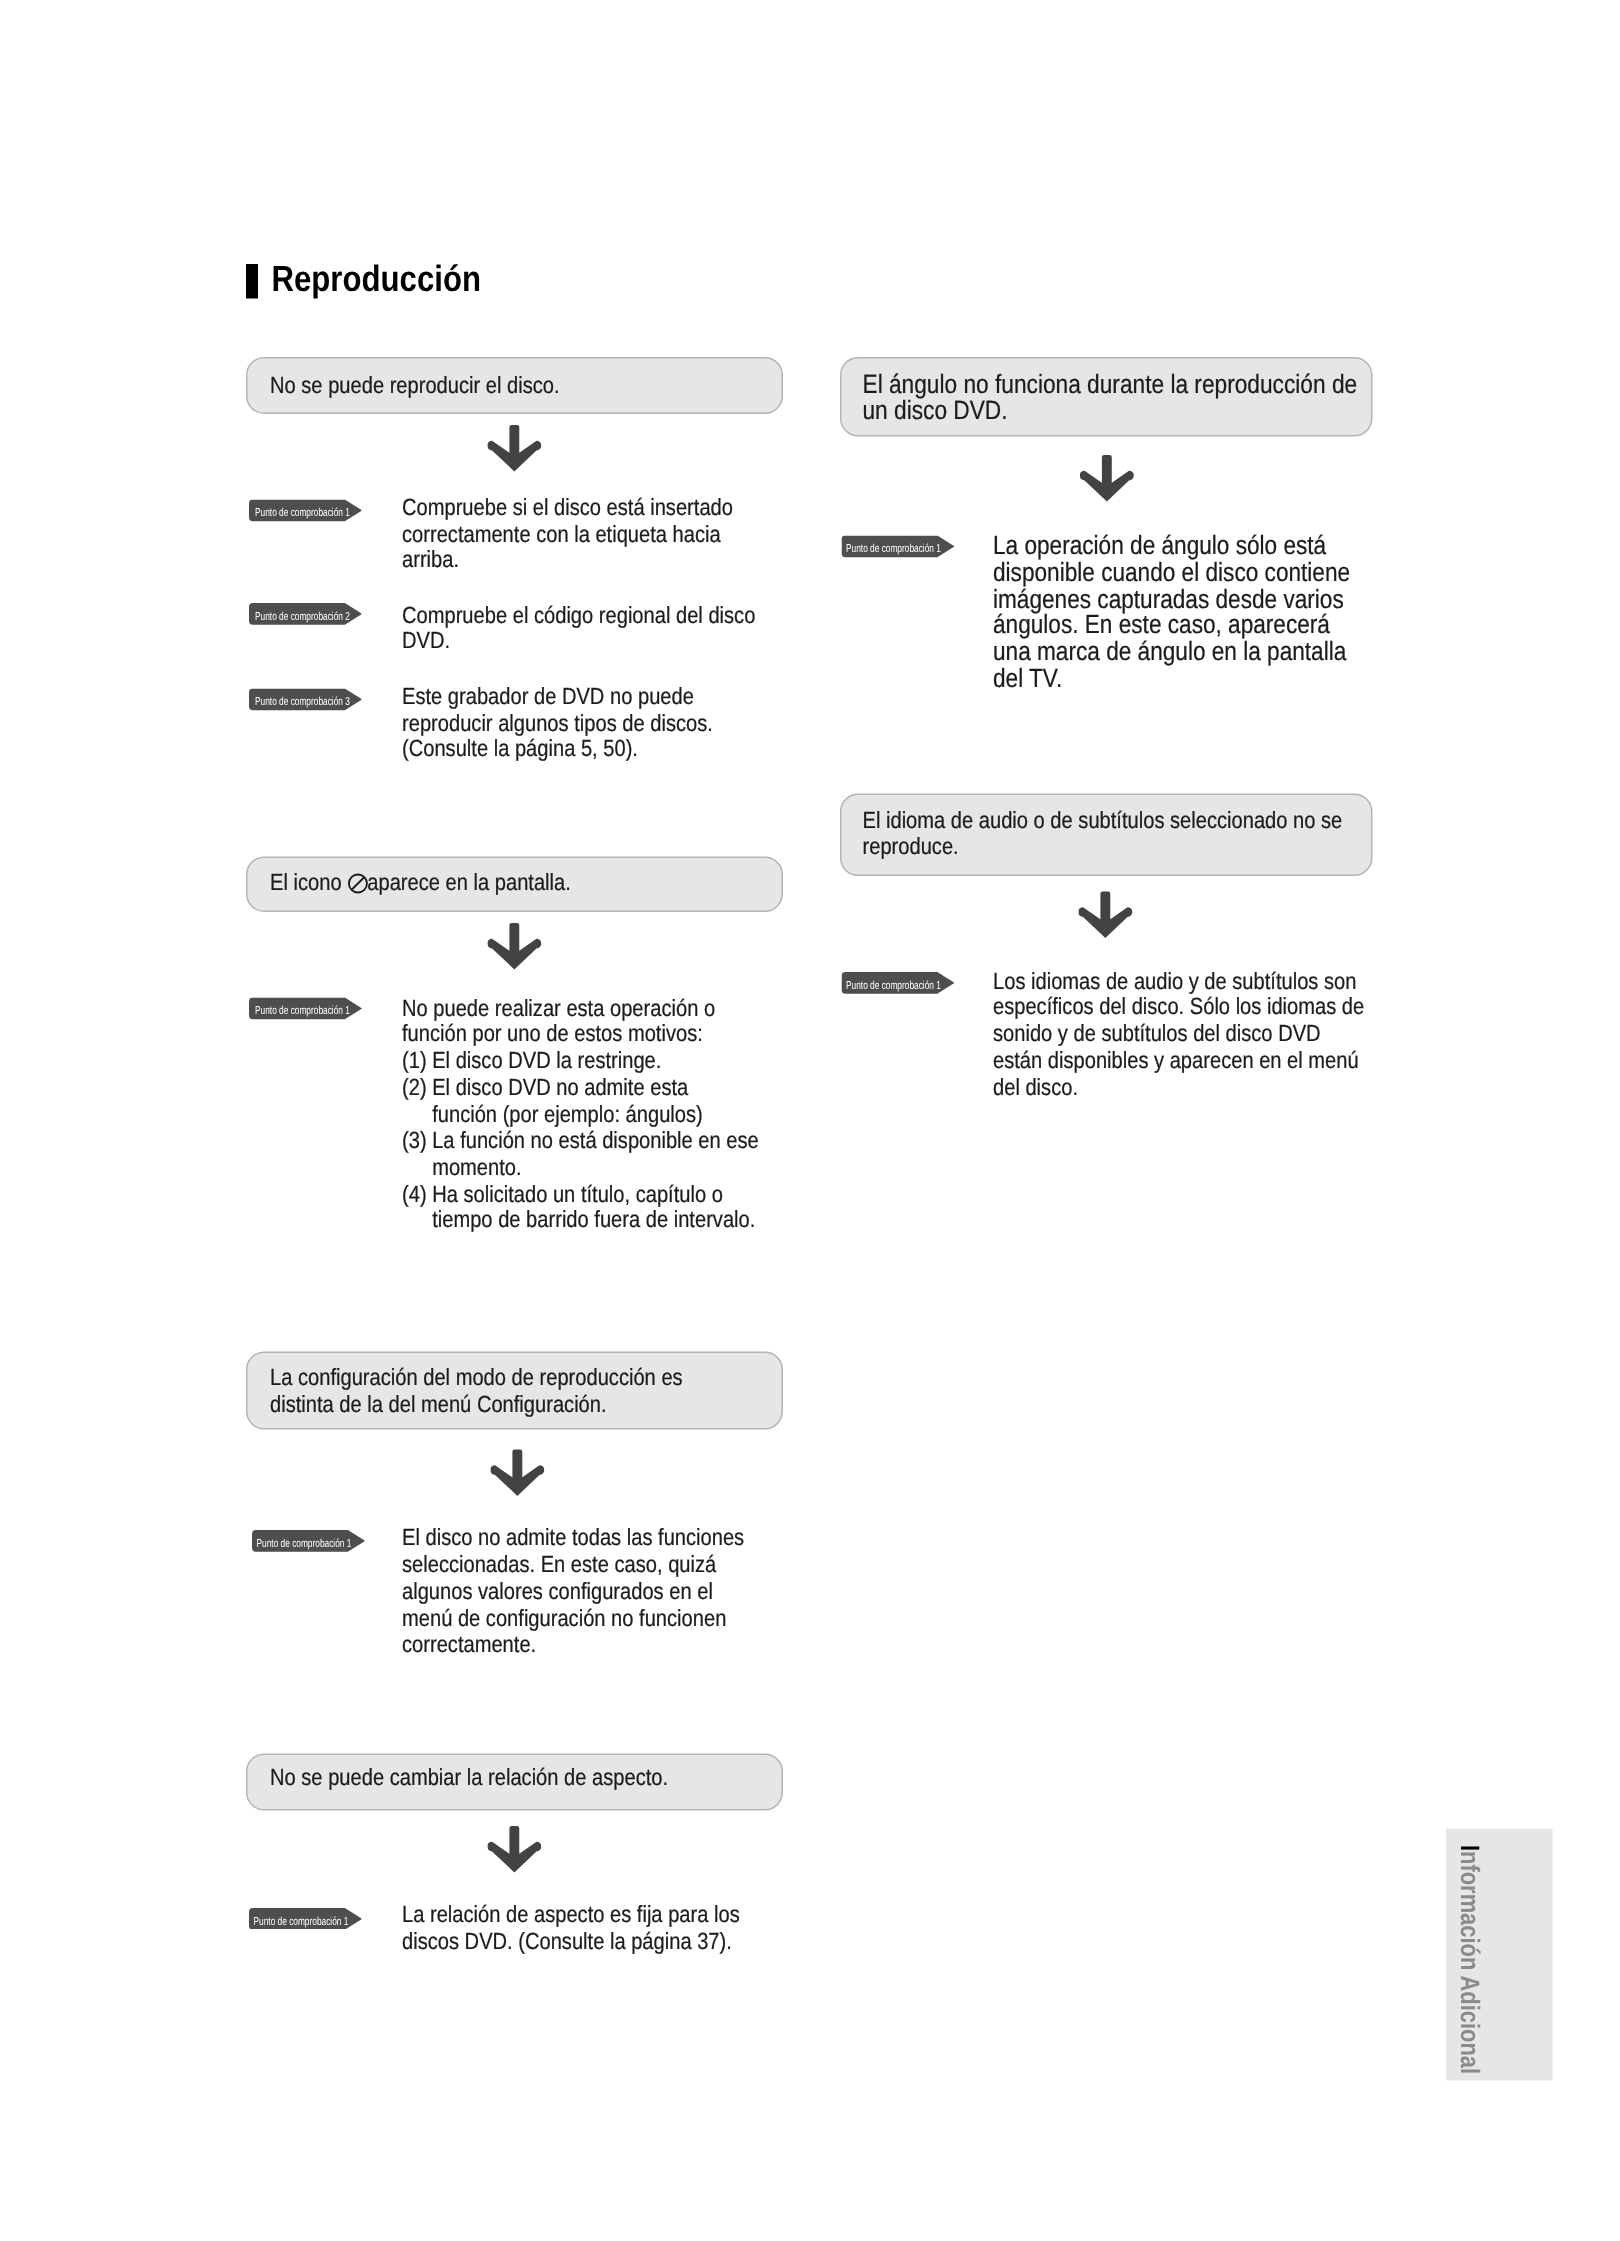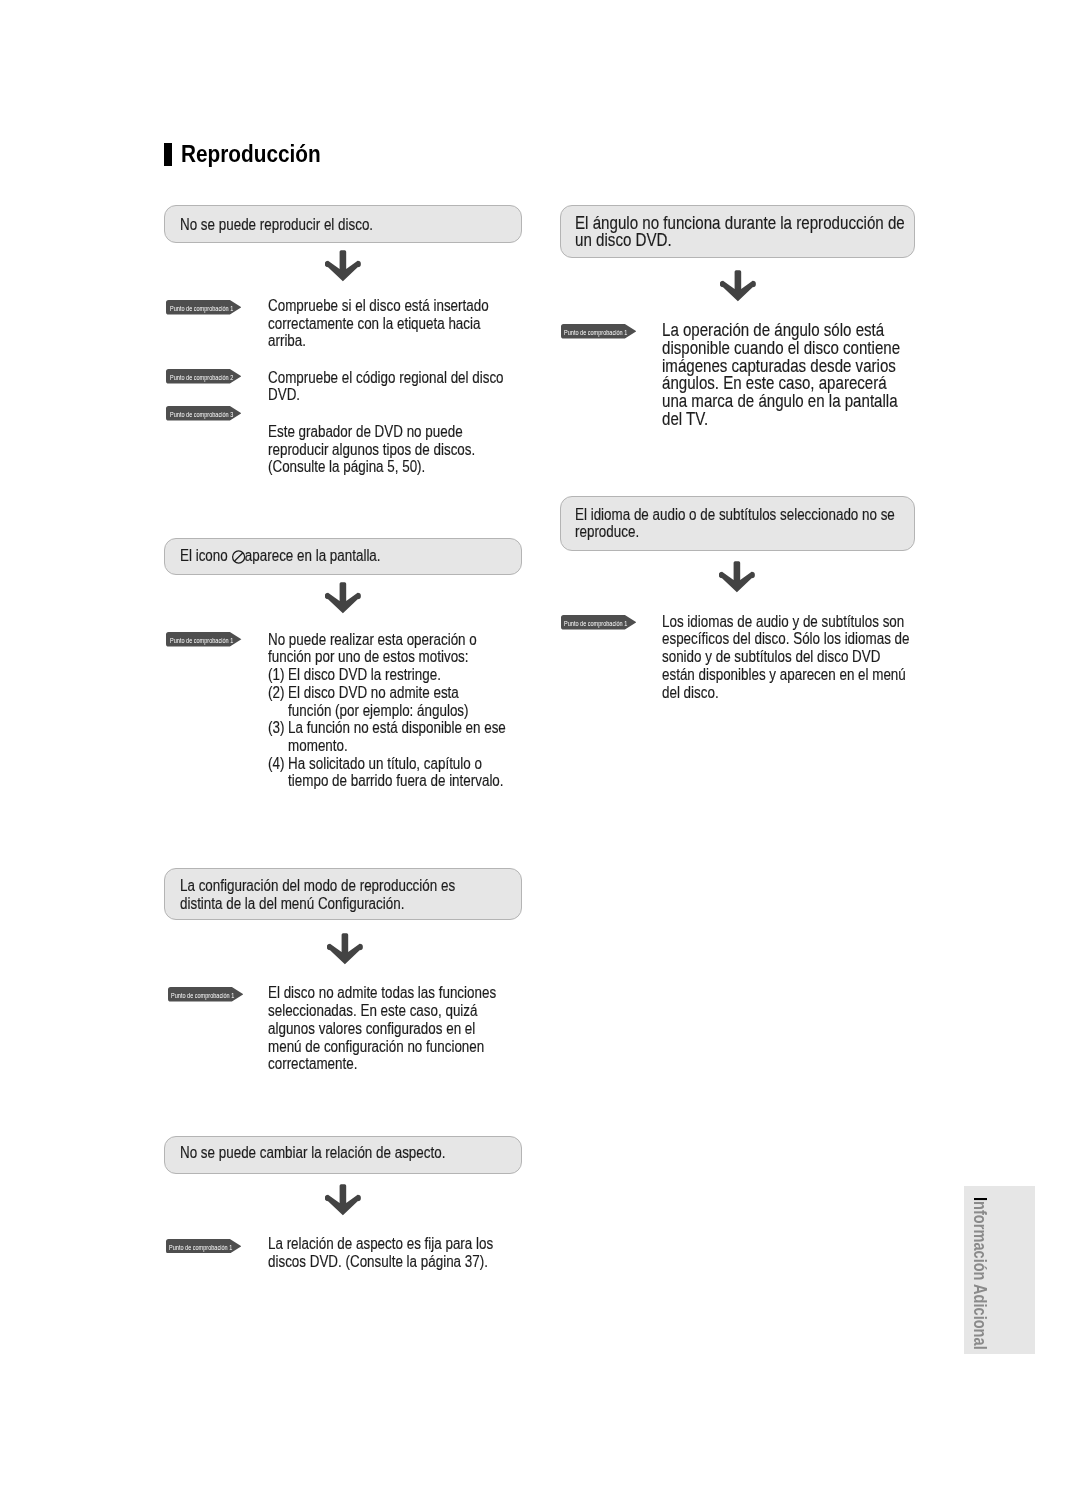--- a/index.html
+++ b/index.html
@@ -6,21 +6,21 @@
   .qtext, .para, .heading .htext, .tag .tlabel, .sidetab .vlabel, .footer {
     will-change: opacity;
   }
   .qtext, .para { -webkit-text-stroke: 0.16px #1c1c1c; }
   html, body {
     margin: 0; padding: 0;
     width: 1080px; height: 1494px;
     background: #ffffff;
     font-family: "Liberation Sans", sans-serif;
   }
-  .page { position: relative; width: 1080px; height: 1354px; overflow: hidden; background:#fff;
+  .page { position: relative; width: 1080px; height: 1354px; overflow: hidden; background:#fff;margin-top:33px;
           -webkit-font-smoothing: antialiased; }
 
   
   .heading { position: absolute; left: 164px; top: 143px; height: 23px; }
   .heading .bar { position: absolute; left: 0; top: 0; width: 8px; height: 23px; background: #000; }
   .heading .htext { position: absolute; left: 17px; top: -1px;
                     font-size: 24.3px; font-weight: bold; color: #000; line-height: 24px;
                     white-space: nowrap;
                     transform: scaleX(0.855); transform-origin: 0 50%; }
 
@@ -107,21 +107,21 @@
   <div class="para" style="left:268px;top:297px;"><span>Compruebe si el disco está insertado</span><br><span>correctamente con la etiqueta hacia</span><br><span>arriba.</span></div>
 
   <div class="tag" style="left:166px;top:369.4px;">
       <svg width="75.4" height="14.5" viewBox="0 0 75.4 14.5">
         <path d="M2.6 0 H63.900000000000006 L75.4 7.25 L63.900000000000006 14.5 H2.6 A2.6 2.6 0 0 1 0 11.9 V2.6 A2.6 2.6 0 0 1 2.6 0 Z" fill="#4e4e4e"></path>
       </svg>
       <span class="tlabel">Punto de comprobación 2</span>
     </div>
   <div class="para" style="left:268px;top:368.7px;"><span>Compruebe el código regional del disco</span><br><span>DVD.</span></div>
 
-  <div class="tag" style="left:166px;top:406px;">
+  <div class="tag" style="left:166px;top:426px;">
       <svg width="75.4" height="14.5" viewBox="0 0 75.4 14.5">
         <path d="M2.6 0 H63.900000000000006 L75.4 7.25 L63.900000000000006 14.5 H2.6 A2.6 2.6 0 0 1 0 11.9 V2.6 A2.6 2.6 0 0 1 2.6 0 Z" fill="#4e4e4e"></path>
       </svg>
       <span class="tlabel">Punto de comprobación 3</span>
     </div>
   <div class="para" style="left:268px;top:422.8px;"><span>Este grabador de DVD no puede</span><br><span>reproducir algunos tipos de discos.</span><br><span>(Consulte la página 5, 50).</span></div>
 
   <div class="qbox" style="left:164px;top:538px;width:357.5px;height:36.5px;"></div>
   <div class="qtext" style="left:180px;top:547.3px;"><span>El icono </span><span class="noicon"><svg width="14" height="14" viewBox="0 0 14 14">
           <circle cx="7" cy="7" r="6" fill="none" stroke="#1c1c1c" stroke-width="1.25"></circle>

